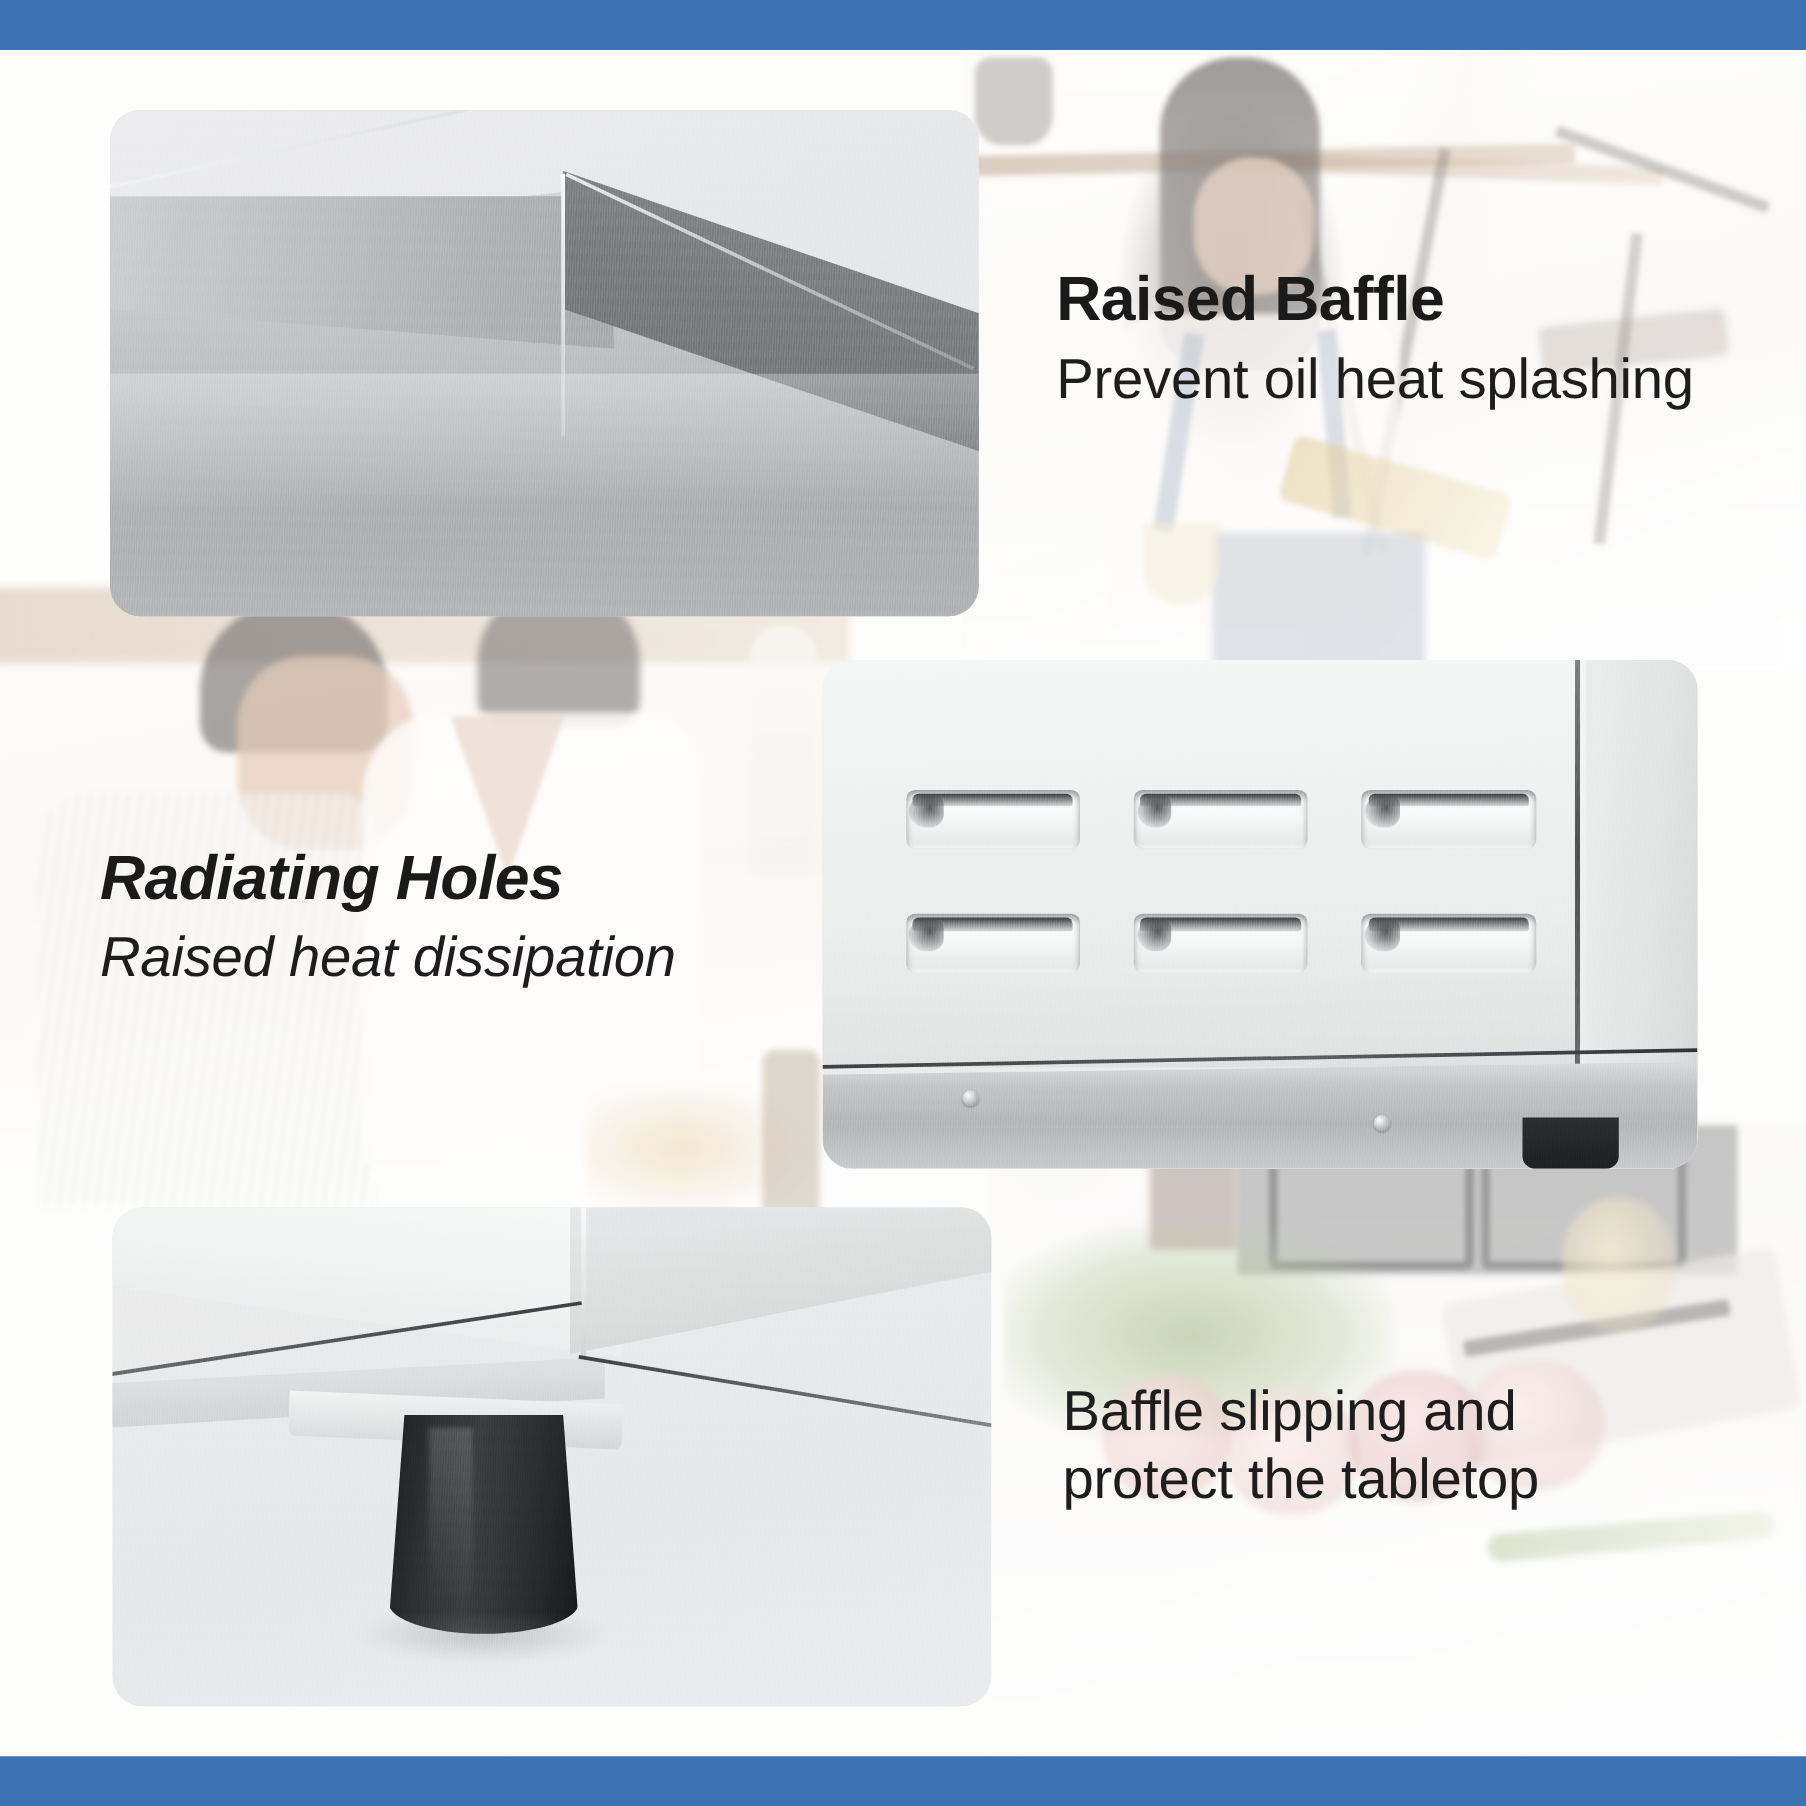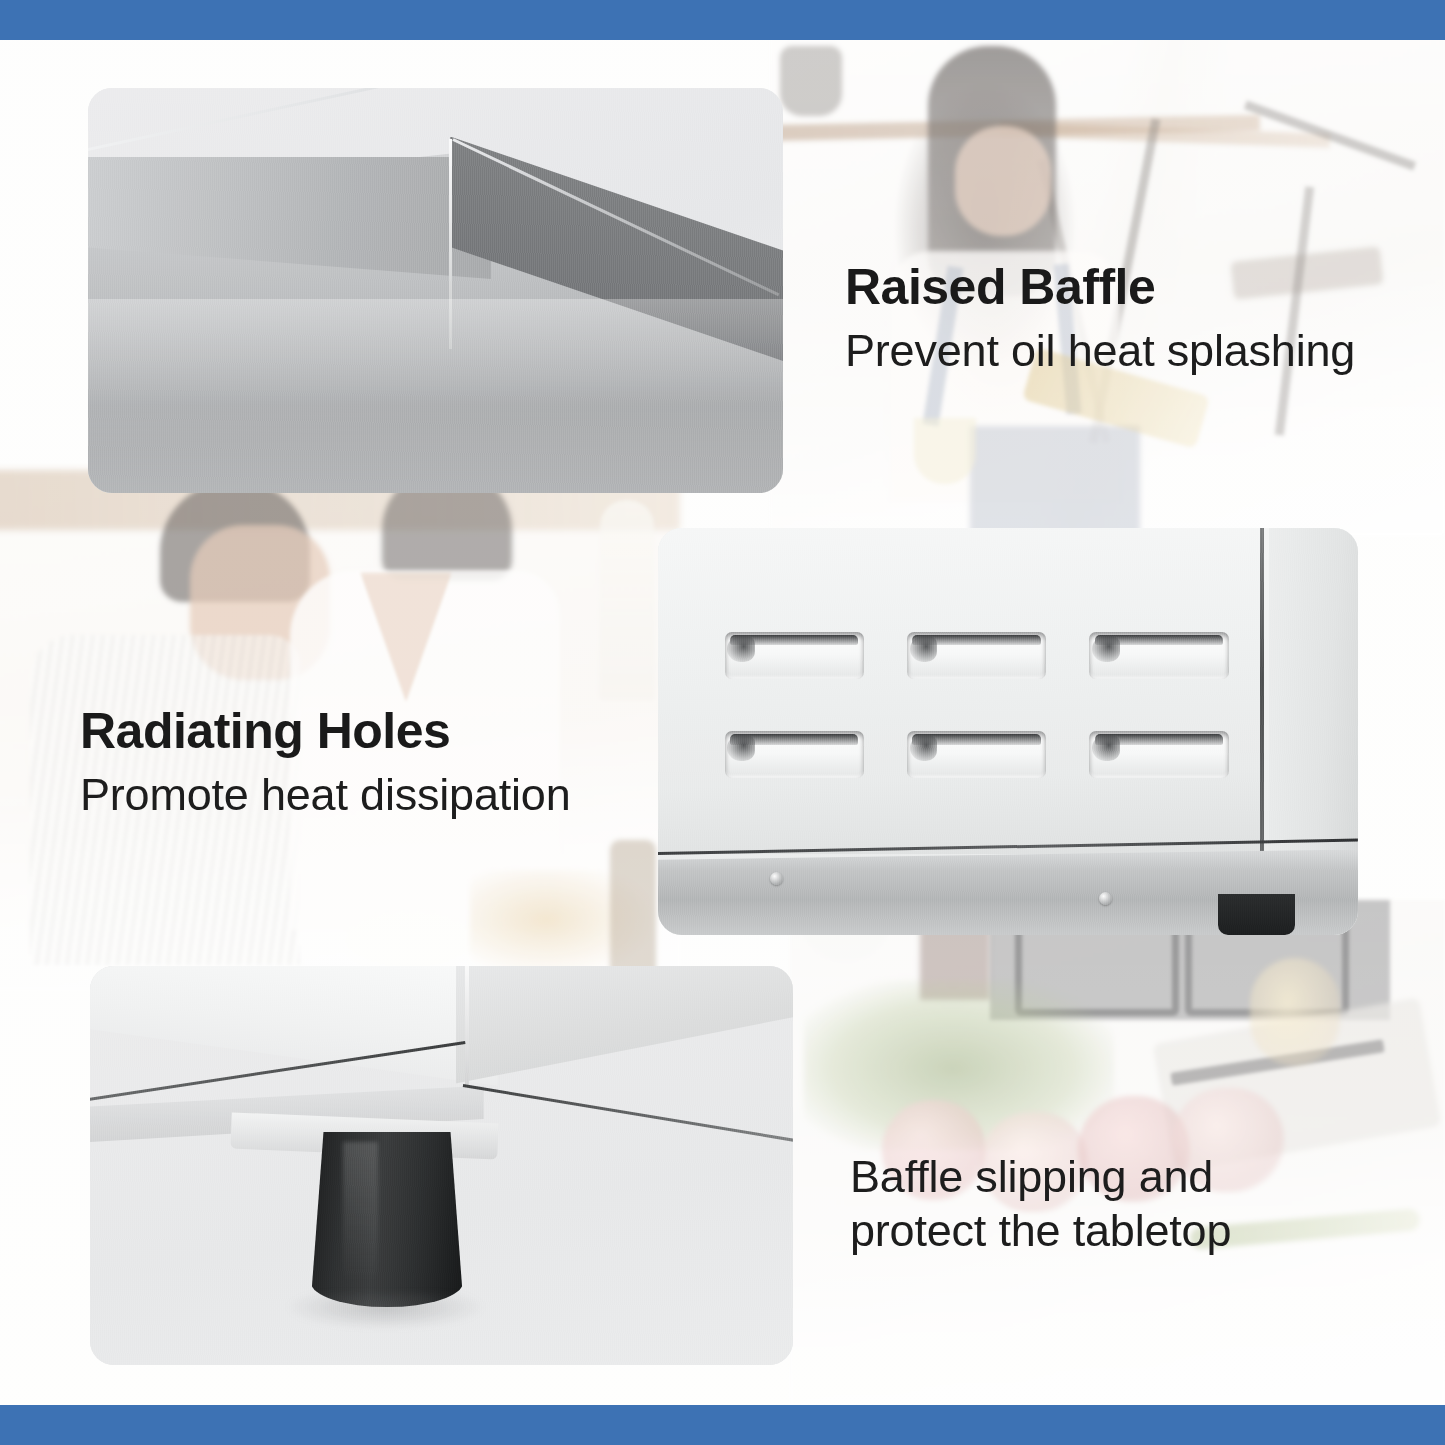--- a/index.html
+++ b/index.html
@@ -400,33 +400,33 @@
     background:linear-gradient(180deg,rgba(255,255,255,.16),rgba(255,255,255,0));
     filter:blur(2px);
   }
   .feet-shadow{
     position:absolute;left:28%;top:82%;width:28%;height:9%;
     background:radial-gradient(ellipse at 50% 40%,rgba(110,112,114,.30),rgba(255,255,255,0) 72%);
     filter:blur(3px);
   }
 
   
-  .txt{position:absolute;margin-top:48px;}
+  .txt{position:absolute;}
   .txt h2{
     margin:0;
     font-size:50px;line-height:1.08;font-weight:bold;
     color:#1a1a1a;letter-spacing:-.5px;
   }
   .txt p{
     margin:10px 0 0 0;
     font-size:45px;line-height:1.20;font-weight:normal;
     color:#1d1d1d;letter-spacing:-.2px;
   }
   #txt-baffle{left:845px;top:212px;width:560px;}
-  #txt-vents {left:80px; top:656px;width:560px;}
+  #txt-vents {left:80px; top:675px;width:560px;font-style:italic;}
   #txt-feet  {left:850px;top:1092px;width:500px;}
 </style>
 </head>
 <body>
 
 <div id="page" style="background: rgb(253, 253, 252);">
 
   <div class="bg-layer">
 
     <div class="bg-dining">
@@ -535,21 +535,21 @@
     <div class="brushed"></div>
   </div>
 
   <div class="txt" id="txt-baffle">
     <h2 style="color: rgb(26, 26, 26);">Raised Baffle</h2>
     <p style="color: rgb(29, 29, 29);">Prevent oil heat splashing</p>
   </div>
 
   <div class="txt" id="txt-vents">
     <h2 style="color: rgb(26, 26, 26);">Radiating Holes</h2>
-    <p style="color: rgb(29, 29, 29);">Promote heat dissipation</p>
+    <p style="color: rgb(29, 29, 29);">Raised heat dissipation</p>
   </div>
 
   <div class="txt" id="txt-feet">
     <p style="color: rgb(29, 29, 29);">
       <span>Baffle slipping and</span><br>
       <span>protect the tabletop</span>
     </p>
   </div>
 
 </div>

